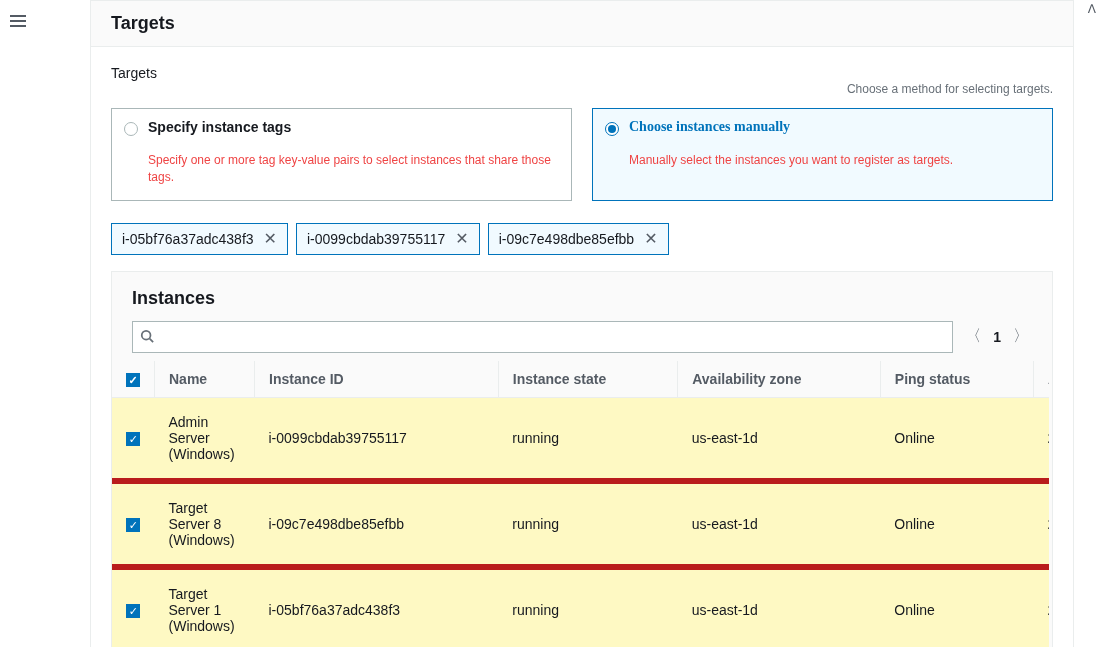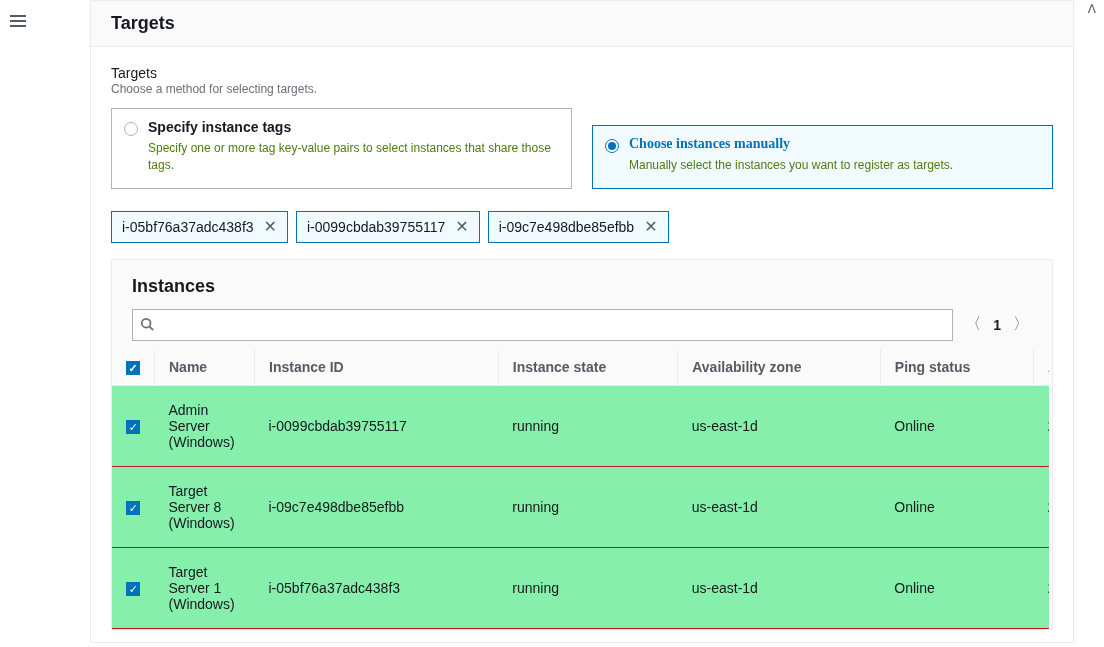--- a/index.html
+++ b/index.html
@@ -60,26 +60,26 @@
   }
   .section-title {
     font-size: 14px;
     font-weight: 400;
     color: #16191f;
   }
   .section-sub {
     font-size: 12px;
     color: #687078;
     margin-top: 1px;
+    text-align: right;
   }
   .tile-row {
     display: flex;
     gap: 20px;
     margin-top: 12px;
-    align-items: flex-end;
   }
   .tile {
     flex: 1;
     border: 1px solid #aab7b8;
     padding: 10px 12px 14px 12px;
     display: flex;
     gap: 10px;
     cursor: pointer;
     background: #fff;
   }
@@ -111,22 +111,22 @@
     left: 2px;
   }
   .tile-body .tile-title {
     font-weight: 700;
     font-size: 14px;
     color: #16191f;
   }
   .tile.selected .tile-title { color: #0073bb; font-family: Liberation Serif, serif; }
   .tile-body .tile-desc {
     font-size: 12px;
-    color: #4d7c0f;
-    margin-top: 5px;
+    color: #ef4444;
+    margin-top: 17px;
     line-height: 1.4;
   }
 
   .tokens {
     display: flex;
     gap: 8px;
     margin-top: 22px;
     flex-wrap: wrap;
   }
   .token {
@@ -208,24 +208,24 @@
     padding: 10px 14px;
     border-bottom: 1px solid #eaeded;
     border-right: 1px solid #eaeded;
     color: #545b64;
     white-space: nowrap;
     background:#fafafa;
   }
   th:last-child { border-right: none; }
   td {
     padding: 16px 14px;
-    border-bottom: 1px solid #b91c1c;
+    border-bottom: 6px solid #b91c1c;
     vertical-align: middle;
     color: #16191f;
-    background: #86efac;
+    background: #fef9c3;
   }
   tr td:first-child, th:first-child { width: 40px; text-align: center; }
   .chk {
     width: 14px;
     height: 14px;
     border: 1px solid #0073bb;
     background: #0073bb;
     display: inline-flex;
     align-items: center;
     justify-content: center;

